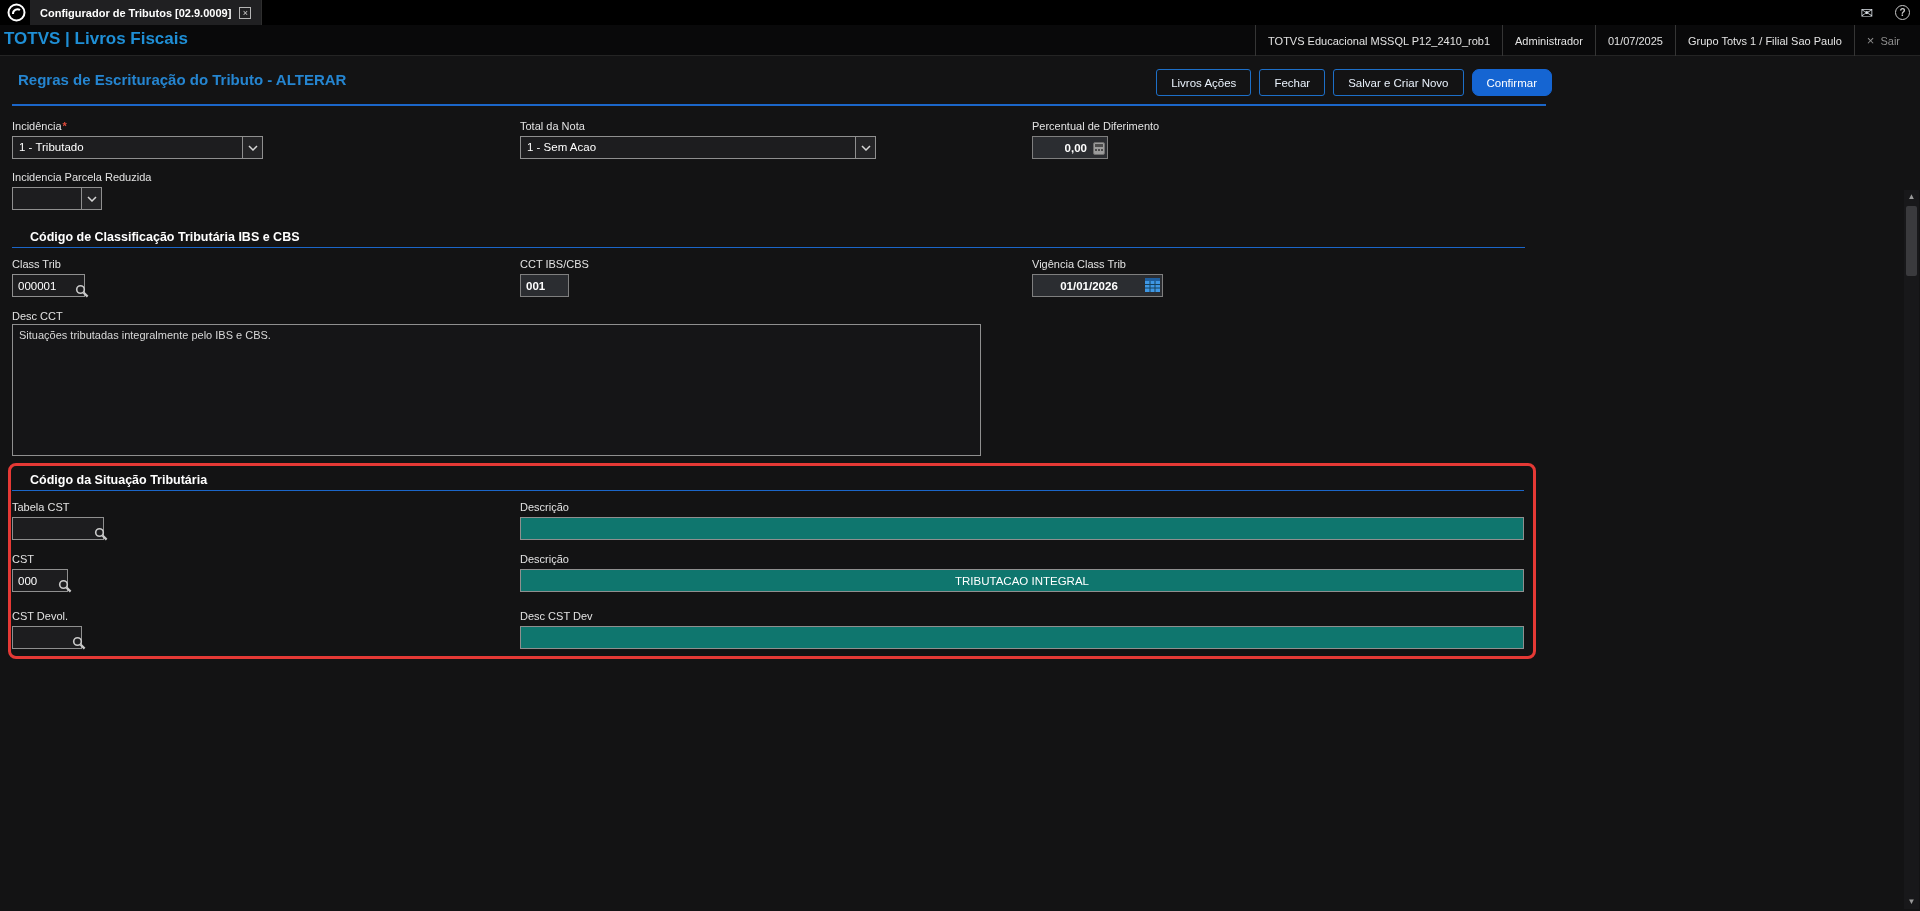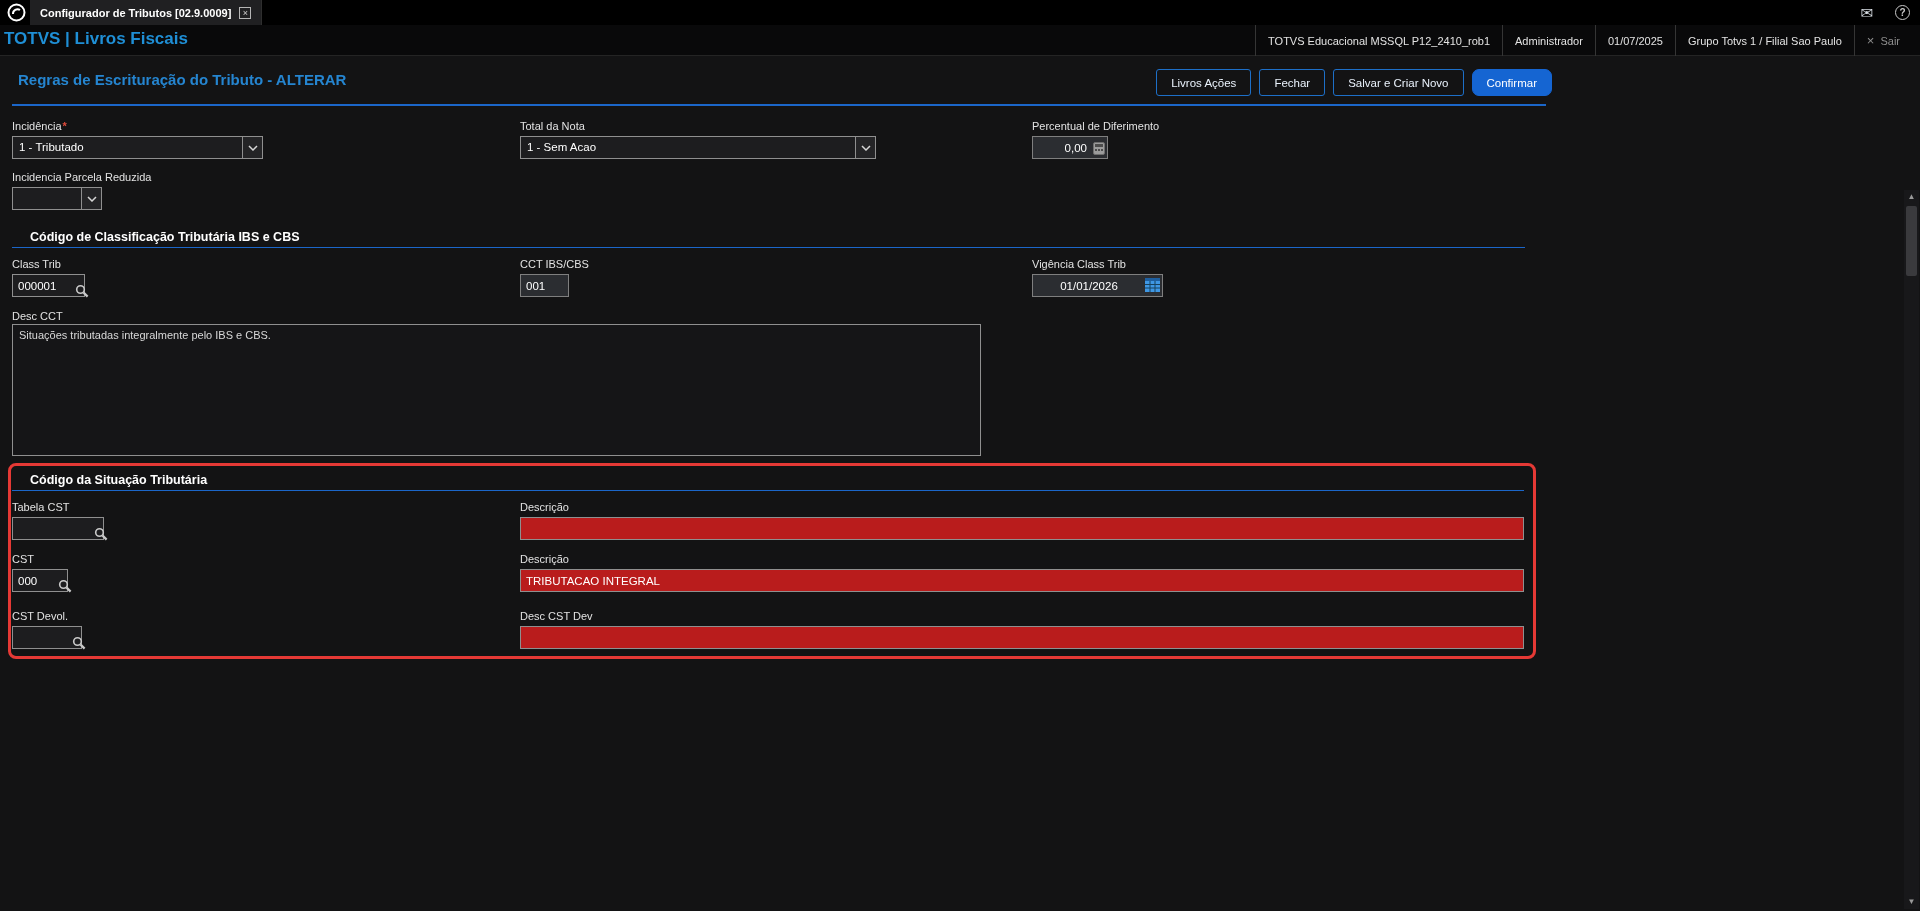--- a/index.html
+++ b/index.html
@@ -43,22 +43,22 @@
   .flabel { display:block; color:#e2e2e2; font-size:11px; margin-bottom:4px; white-space:nowrap; }
   .req { color:#e04b3c; font-weight:bold; margin-left:1px; }
 
   .tselect { display:flex; height:23px; border:1px solid #8f8f8f; background:#1d1d1f; }
   .tselect .val { flex:1; color:#fff; font-size:11.5px; line-height:21px; padding:0 6px; overflow:hidden; white-space:nowrap; }
   .sel-btn { width:20px; border-left:1px solid #8f8f8f; background:#242426; display:flex;
              align-items:center; justify-content:center; cursor:pointer; }
 
   .tinput { height:23px; border:1px solid #8f8f8f; background:#1d1d1f; color:#fff;
             font-size:11.5px; padding:0 5px; font-family:"Liberation Sans",sans-serif; outline:none; }
-  .tinput.dim  { background:#2b2d31; border-color:#7f7f7f; }
-  .tinput.wide { background:#b91c1c; }
+  .tinput.dim  { background:#2b2d31; border-color:#7f7f7f;font-weight:bold; }
+  .tinput.wide { background:#0f766e;text-align:center; }
   .lookup { position:relative; display:inline-block; }
   .mag { position:absolute; right:-4px; bottom:-5px; cursor:pointer; }
   .cal-btn { position:absolute; right:3px; top:4px; cursor:pointer; }
   .calc-btn { position:absolute; right:3px; top:5px; cursor:pointer; }
 
   .section-title { position:absolute; color:#fff; font-size:12.5px; font-weight:bold;margin-left:16px; }
   .section-rule  { position:absolute; height:1px; background:#1b66c9; }
 
   .tarea { position:absolute; background:#151517; border:1px solid #8f8f8f; color:#d8d8d8;
            font-size:11px; padding:4px 6px; white-space:pre-wrap; }

